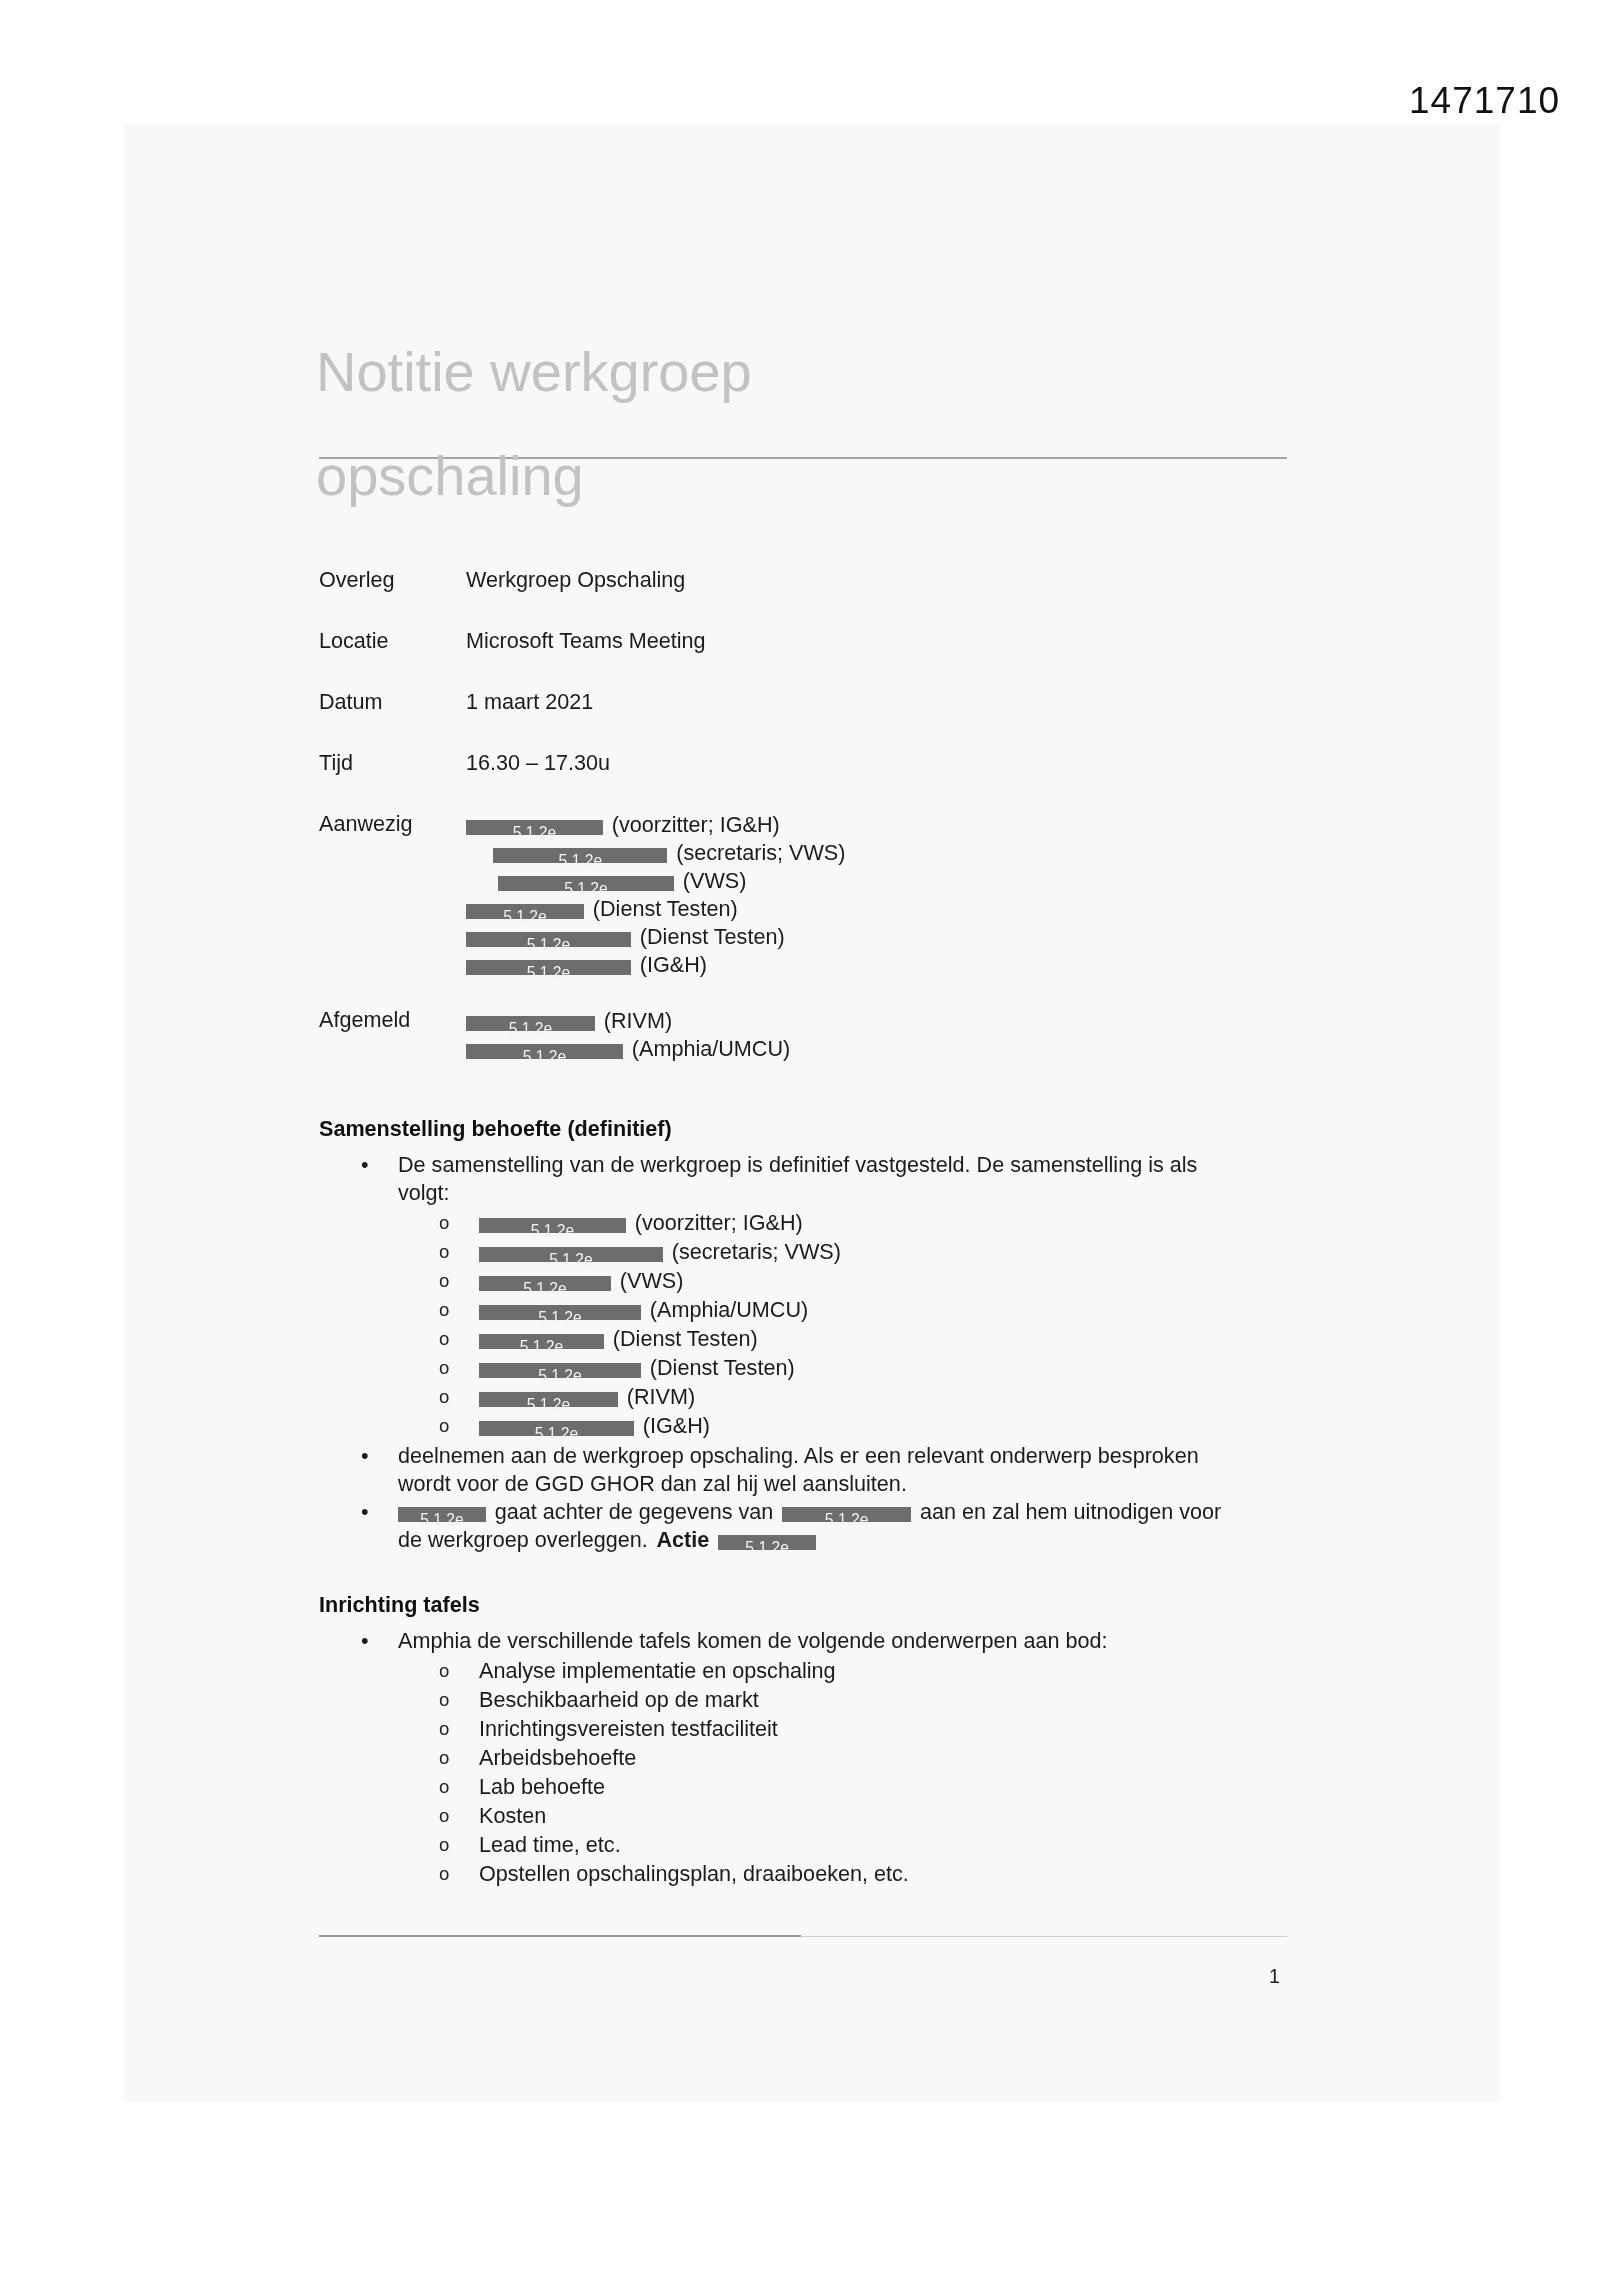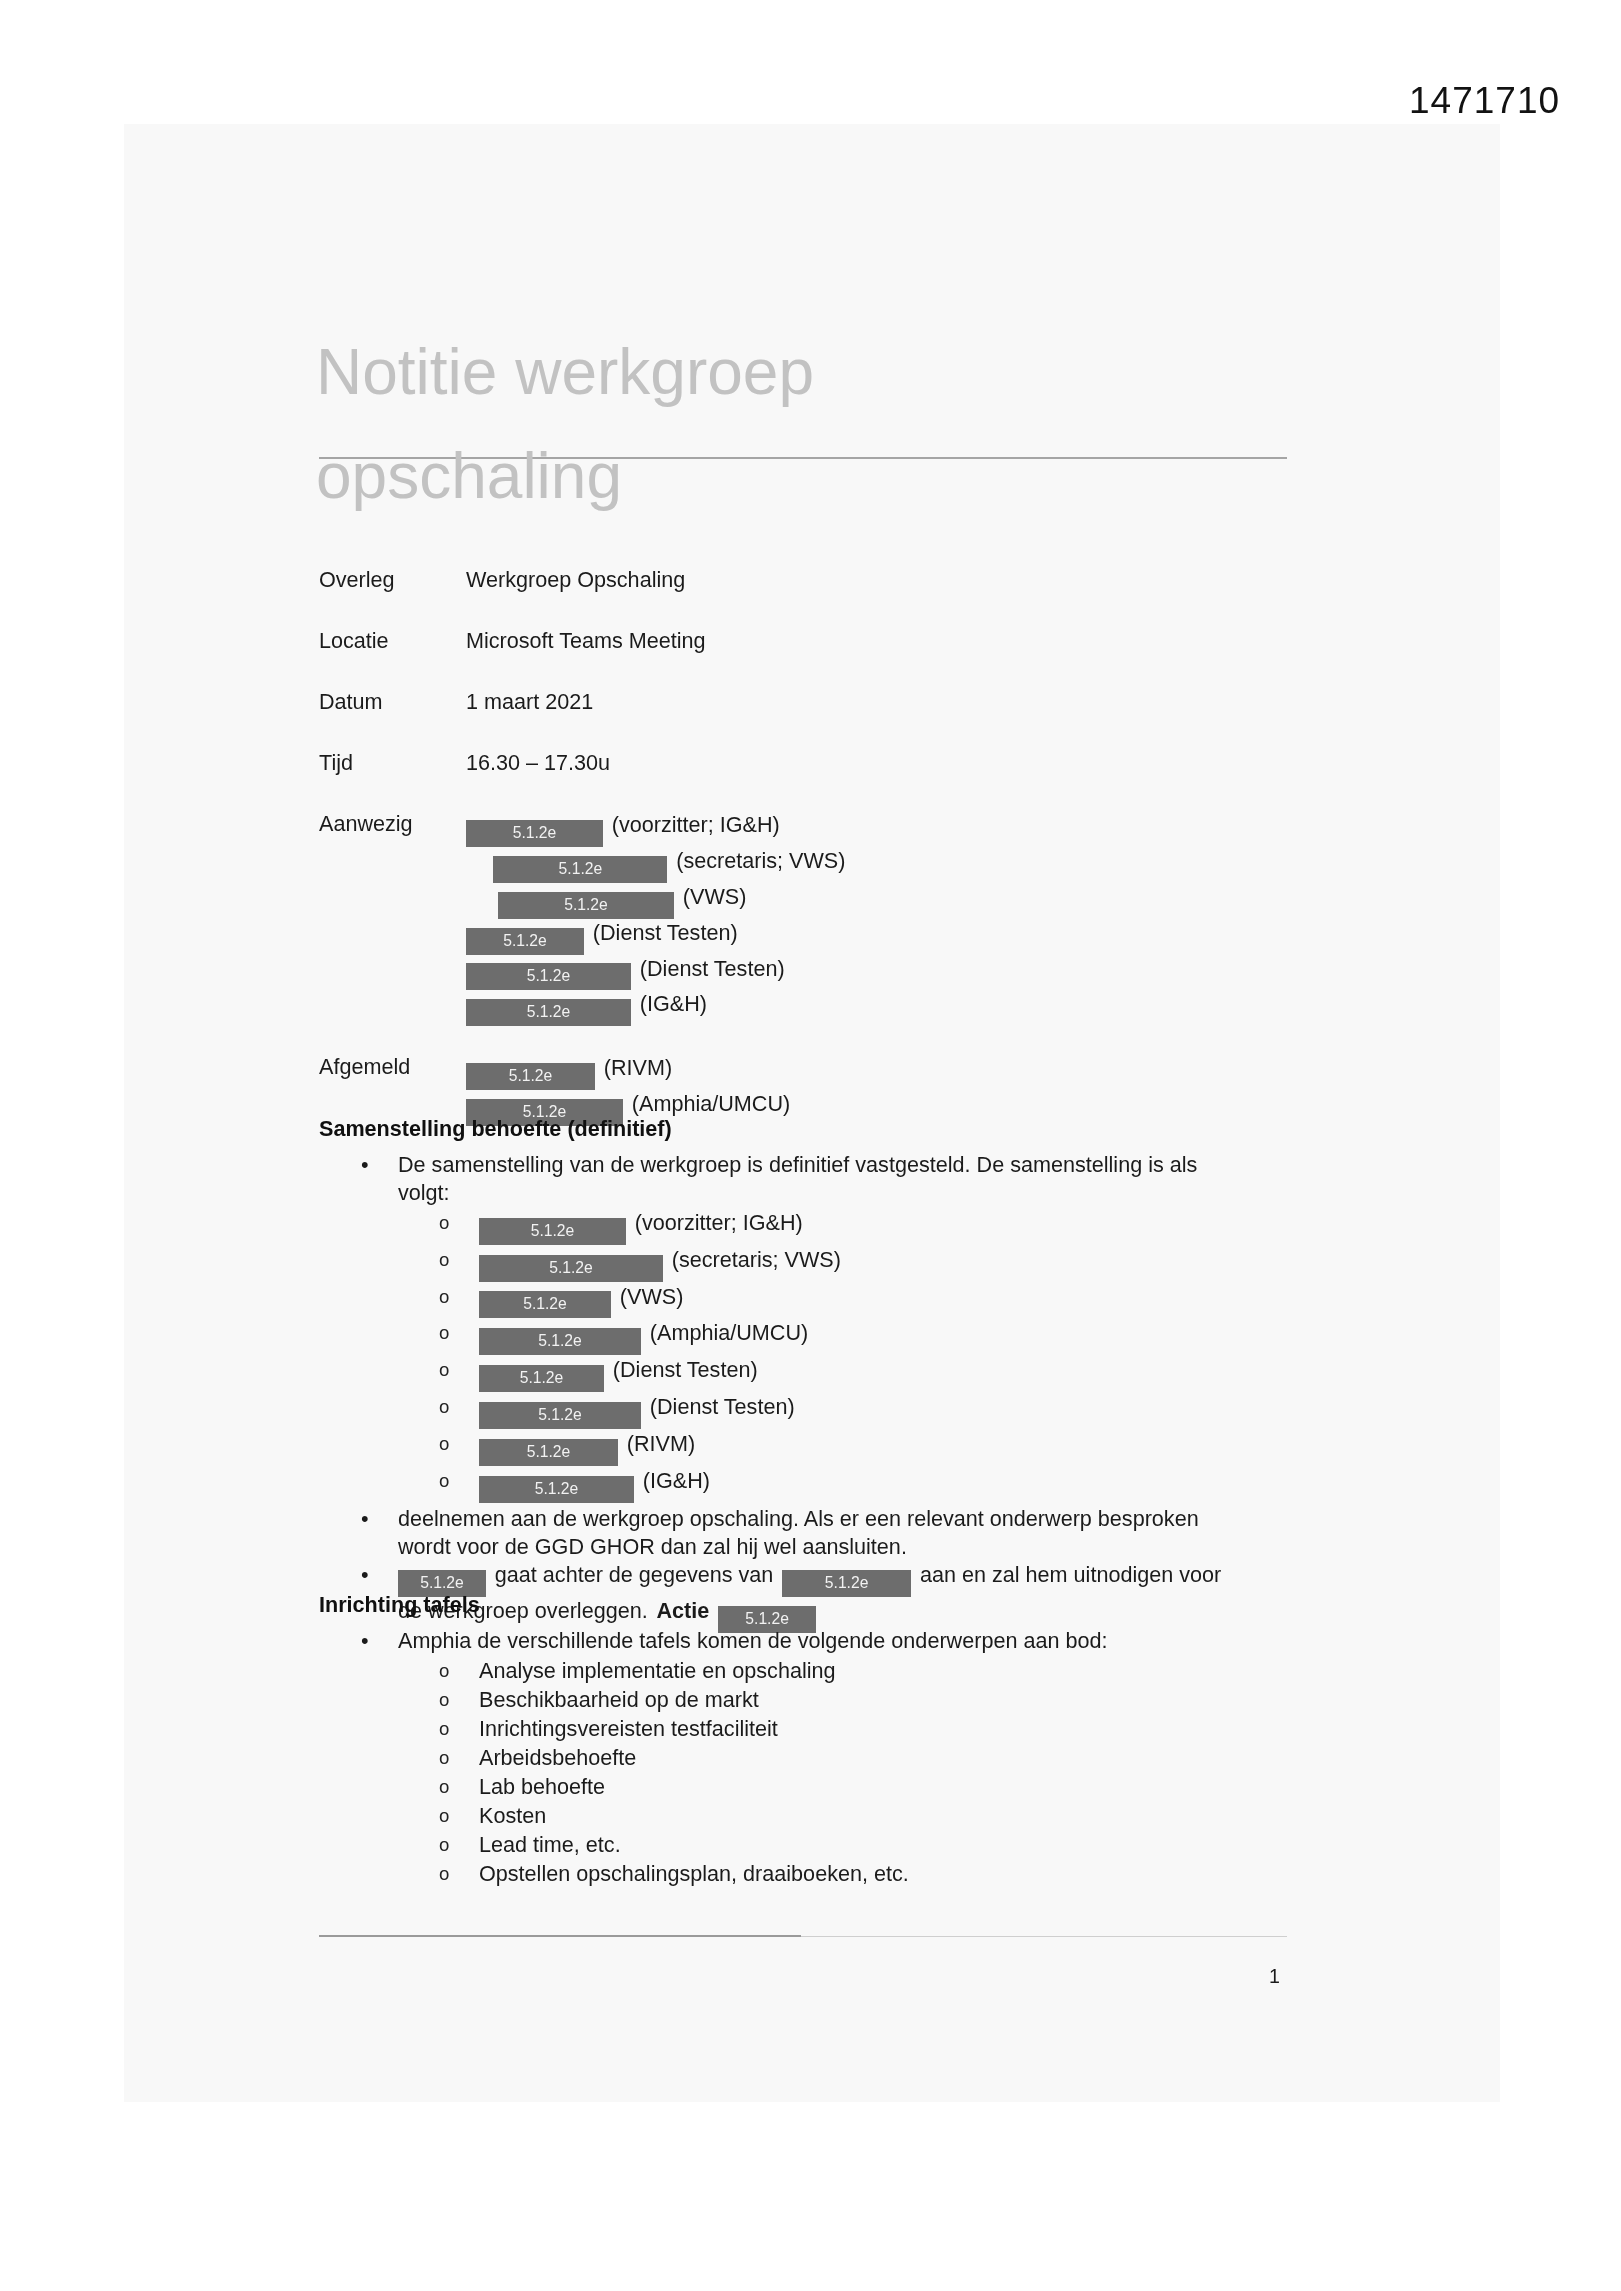--- a/index.html
+++ b/index.html
@@ -22,37 +22,37 @@
     width:1376px; height:1978px;
     background:#f8f8f8;
   }
 
   .title-rule {
     position:absolute; left:195px; top:333px;
     width:968px; height:0; border-top:2px solid #a5a5a5;
   }
   .doc-title {
     position:absolute; left:192px; top:196px;
-    font-size:64px; line-height:104px; font-weight:400;
+    font-size:56px; line-height:104px; font-weight:400;
     color:var(--title-color,#c2c2c2);
   }
   .doc-title span { display:block; }
 
   .meta {
     position:absolute; left:195px; top:443px;
     width:990px; font-size:21.6px;
   }
   .meta-row { display:flex; margin-bottom:35px; }
   .meta-row.tall { margin-bottom:0; }
   .meta-label { width:147px; flex:none; }
   .att-line { line-height:28px; white-space:nowrap; }
   .afgemeld-row { margin-top:28px; }
 
   .red {
-    display:inline-block; height:27px; line-height:25.5px;
+    display:inline-block; height:15px; line-height:25.5px;
     background:var(--red-bg,#6d6d6d); color:#f2f2f2;
     font-size:15.7px; text-align:center; vertical-align:-5.9px;
   }
   .w90{width:88px}.w100{width:98px}.w120{width:118px}.w128{width:125px}
   .w132{width:129px}.w135{width:132px}.w140{width:137px}.w142{width:139px}
   .w150{width:147px}.w158{width:155px}.w160{width:157px}.w165{width:162px}
   .w168{width:165px}.w172{width:169px}.w178{width:174px}.w180{width:176px}
   .w188{width:184px}
   .ml28{margin-left:27.4px}.ml33{margin-left:32px}
   .sfx{margin-left:8.8px}

